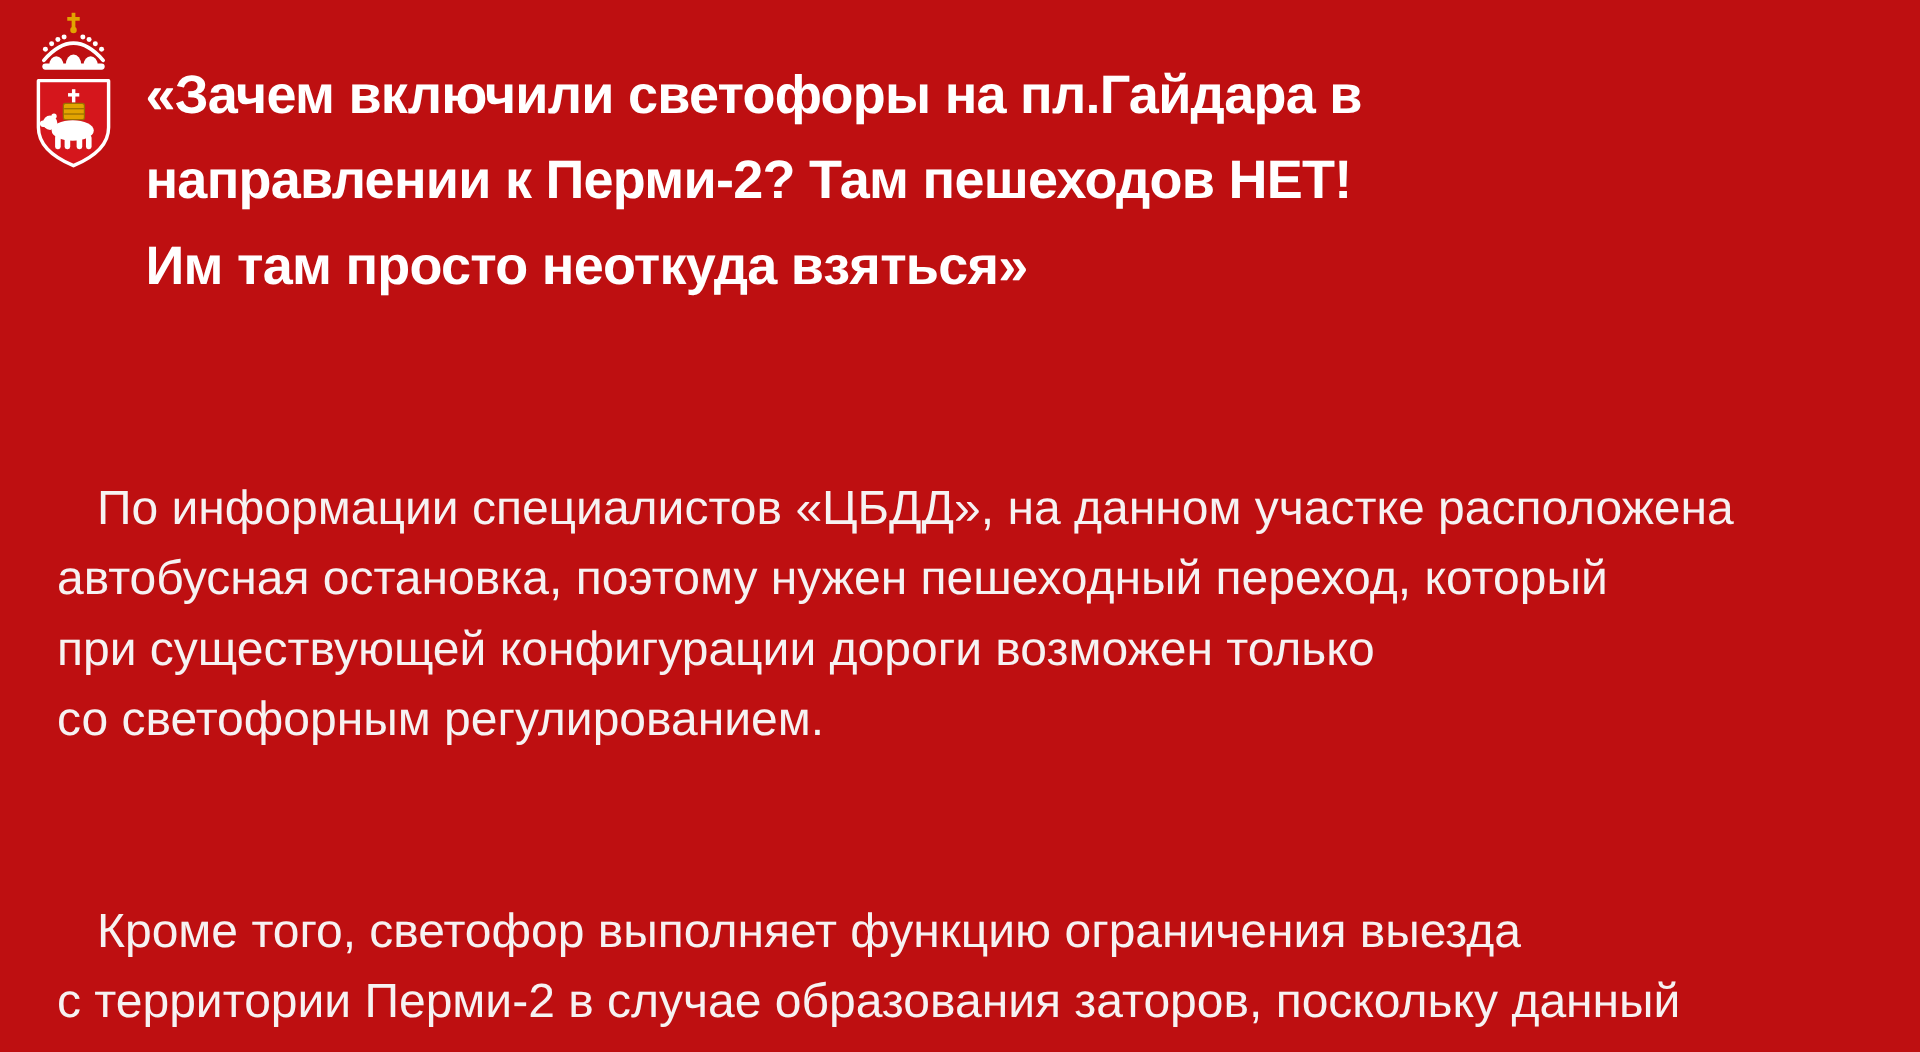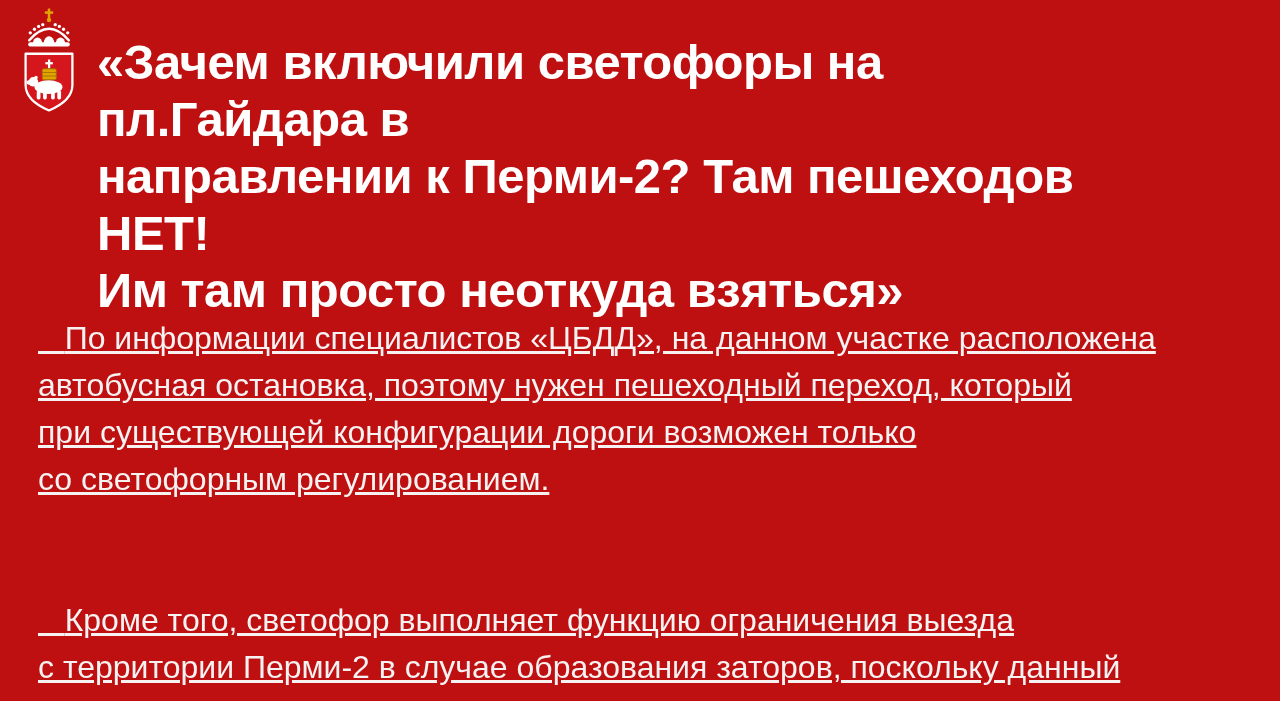--- a/index.html
+++ b/index.html
@@ -31,37 +31,37 @@
     width: 58px;
     height: 104px;
   }
   .coat svg { display: block; width: 100%; height: 100%; }
   .headline {
     position: absolute;
     left: 97px;
     top: 34px;
     width: 1060px;
     font-weight: bold;
-    font-size: 49px;
+    font-size: 36px;
     line-height: 57px;
     letter-spacing: -0.5px;
     color: var(--headline-text);
     white-space: pre-wrap;
   }
   .body-text {
     position: absolute;
     left: 38px;
     top: 221px;
     width: 1215px;
     font-size: 32px;
     line-height: 47px;
     color: var(--body-text);
     white-space: pre-wrap;
   }
-  .body-text p { white-space: pre-wrap; text-decoration: underline; }
+  .body-text p { white-space: pre-wrap; }
 </style>
 </head>
 <body>
 
 <div class="canvas">
 
   <div class="coat">
     <svg viewBox="0 0 54 100" xmlns="http://www.w3.org/2000/svg">
 
       <g>

